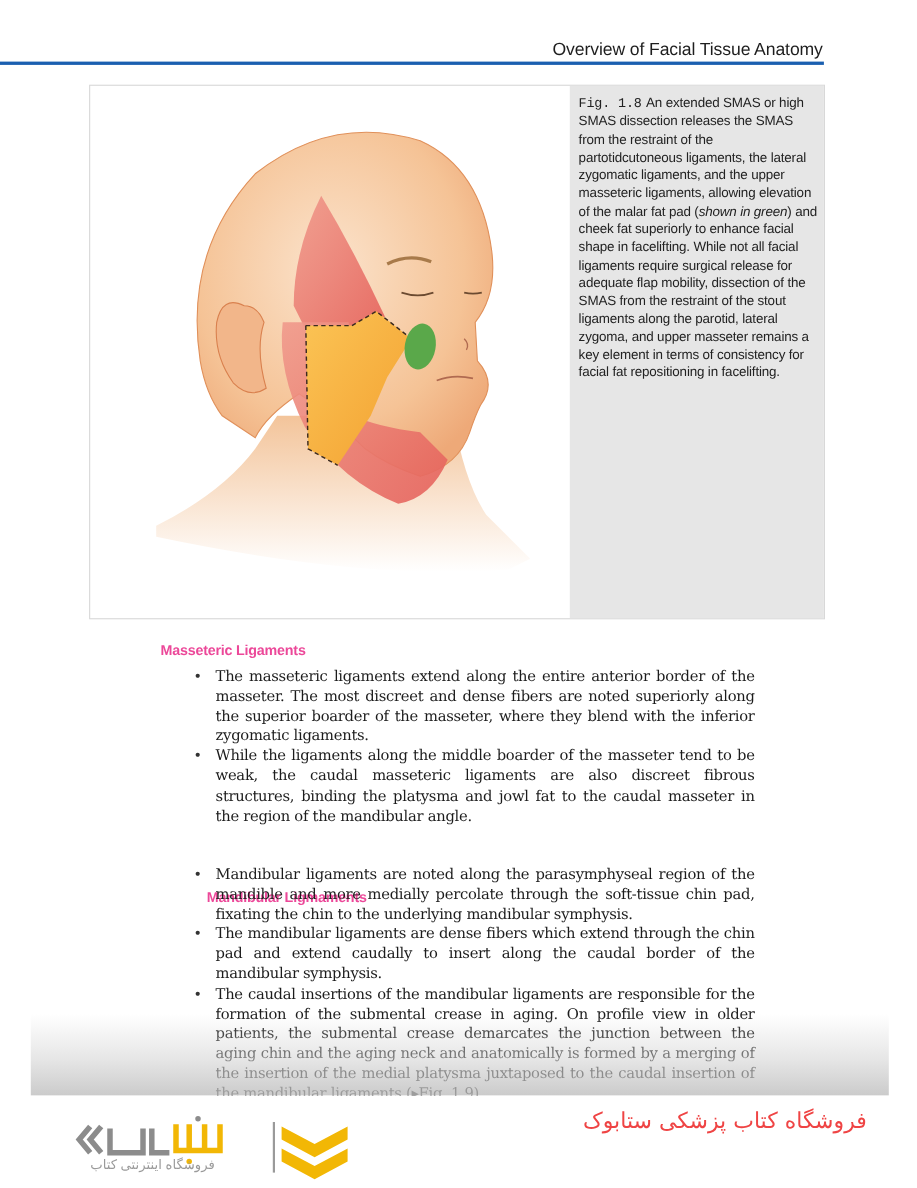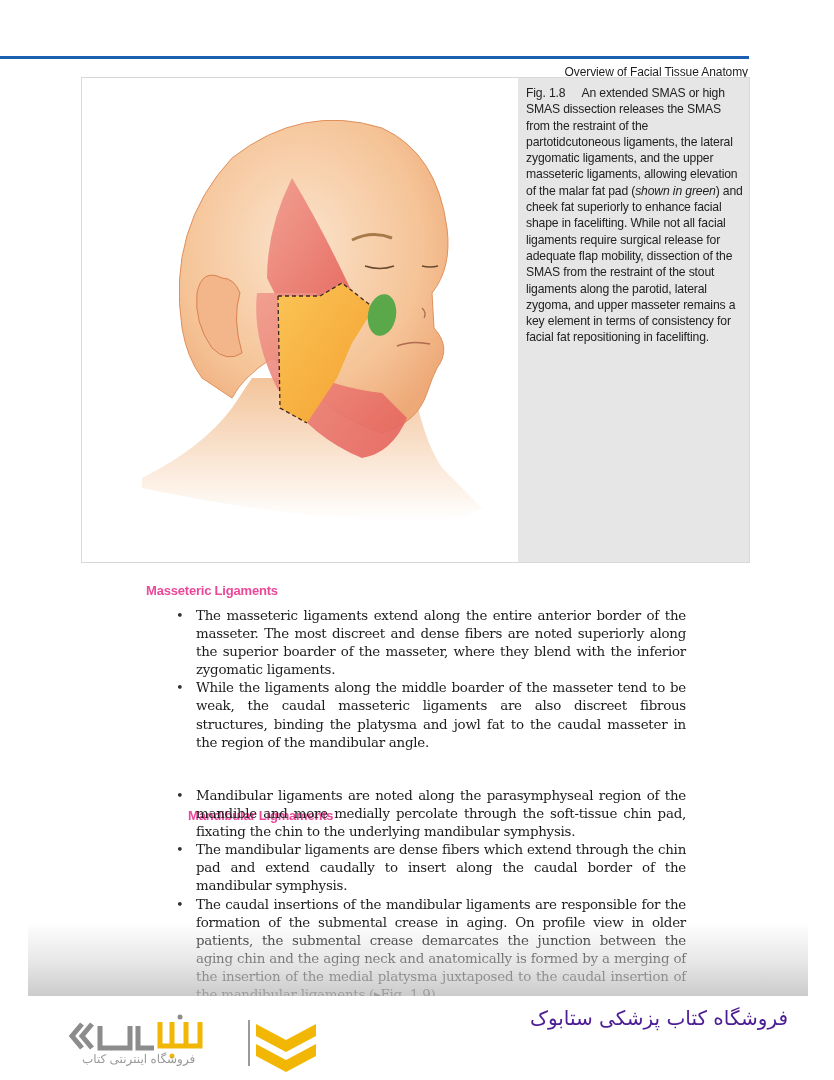--- a/index.html
+++ b/index.html
@@ -1,40 +1,39 @@
 <!DOCTYPE html>
 <html><head>
   <meta charset="utf-8">
   <style>
     * { box-sizing: border-box; margin: 0; padding: 0; }
     html, body { width: 834px; height: 1080px; background: #ffffff; overflow: hidden; }
     body { position: relative; font-family: "DejaVu Serif", serif; color: #1a1a1a; }
 
     .running-head {
       position: absolute; right: 86px; top: 37px;
-      font-family: "Liberation Sans", sans-serif; font-size: 12px; color: #1e1e1e;
+      font-family: "Liberation Sans", sans-serif; font-size: 16px; color: #1e1e1e;
       letter-spacing: -0.1px;
-      margin-top: 28px;
     }
     .head-rule { position: absolute; left: 0; top: 56px; width: 749px; height: 3px; background: #1a5fb0; }
 
     .figure-box {
       position: absolute; left: 81px; top: 77px; width: 669px; height: 486px;
       border: 1px solid #d8d8d8; background: #ffffff;
     }
     .figure-art { position: absolute; left: 0; top: 0; width: 436px; height: 484px; }
     .caption-panel {
       position: absolute; left: 436px; top: 0; width: 231px; height: 484px;
       background: #e6e6e6; padding: 7px 6px 0 8px;
     }
     .caption {
       font-family: "Liberation Sans", sans-serif; font-size: 12.2px; line-height: 16.3px; color: #222;
       letter-spacing: -0.15px;
     }
-    .caption .fig-label { font-weight: normal; margin-right: 16px; }
+    .caption .fig-label { font-weight: normal; margin-right: 4px; font-family: Liberation Mono, monospace; }
     .caption em { }
 
     .section-heading {
       position: absolute; left: 146px;
       font-family: "Liberation Sans", sans-serif; font-size: 13px; font-weight: bold; color: #ec4899;
       letter-spacing: -0.2px;
     }
     .bullets { position: absolute; left: 176px; width: 510px; list-style: none; }
     .bullets li {
       position: relative; padding-left: 20px; font-size: 13.4px; line-height: 18.1px;
@@ -48,21 +47,21 @@
       position: absolute; left: 28px; top: 922px; width: 780px; height: 74px;
       background: linear-gradient(to bottom, rgba(255,255,255,0) 0%, rgba(210,210,210,0.55) 55%, rgba(190,190,190,0.8) 100%);
       pointer-events: none;
     }
 
     .watermark { position: absolute; left: 0; top: 996px; width: 834px; height: 84px; background: #ffffff; }
     .logo { position: absolute; left: 68px; top: 18px; width: 260px; height: 62px; }
     .logo-divider { position: absolute; left: 242px; top: 24px; width: 1.5px; height: 46px; background: #9a9a9a; }
     .store-name-fa {
       position: absolute; right: 46px; top: 10px; direction: rtl;
-      font-family: "DejaVu Sans", sans-serif; font-size: 20px; color: #4c1d95;
+      font-family: "DejaVu Sans", sans-serif; font-size: 20px; color: #ef4444;
     }
     .store-url {
       position: absolute; right: 42px; top: 44px;
       font-family: "DejaVu Sans", sans-serif; font-size: 24px; letter-spacing: 6.5px; color: #111;
     }
     .store-url .hl { color: #f2b705; }
     .logo-tag-fa {
       position: absolute; left: 82px; top: 56px; direction: rtl;
       font-family: Liberation Sans, sans-serif; font-size: 12px; color: #9a9a9a;
     }

